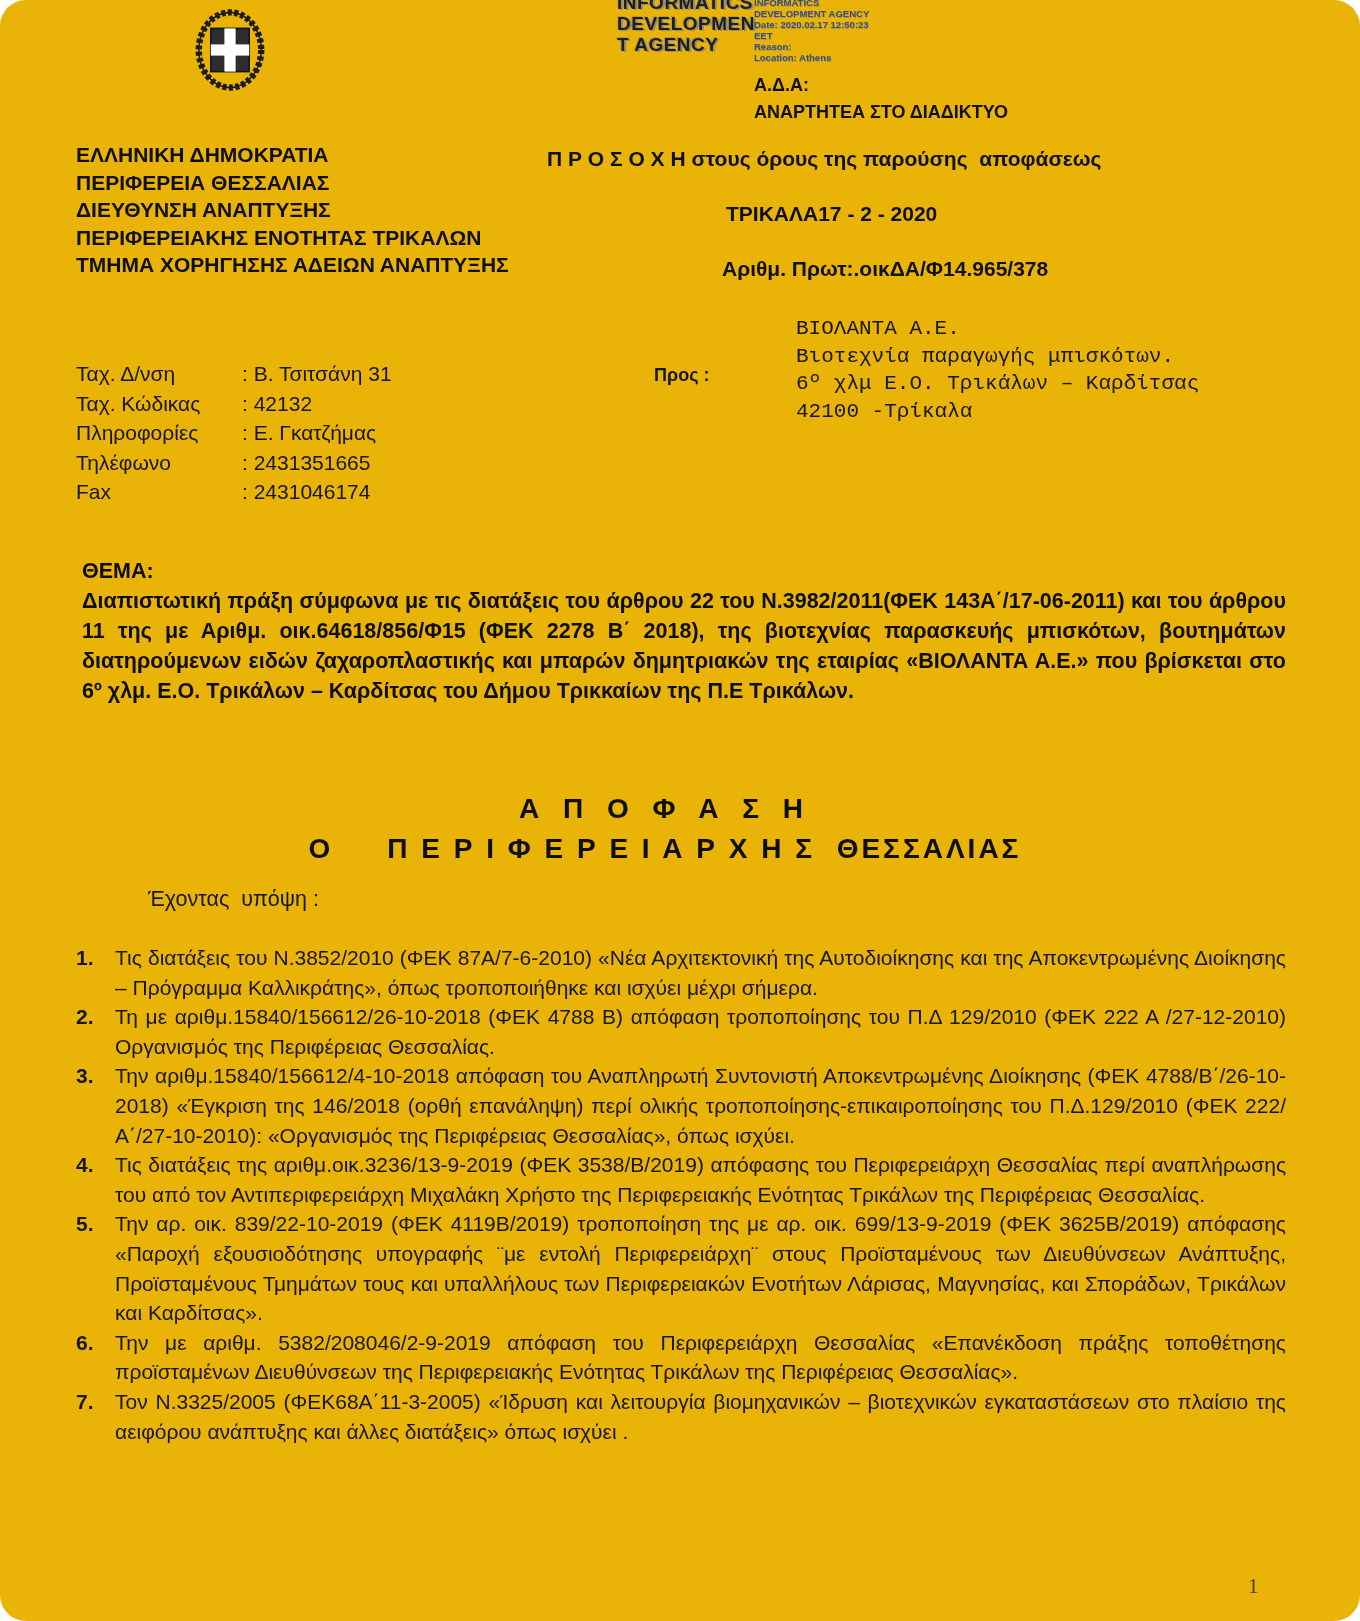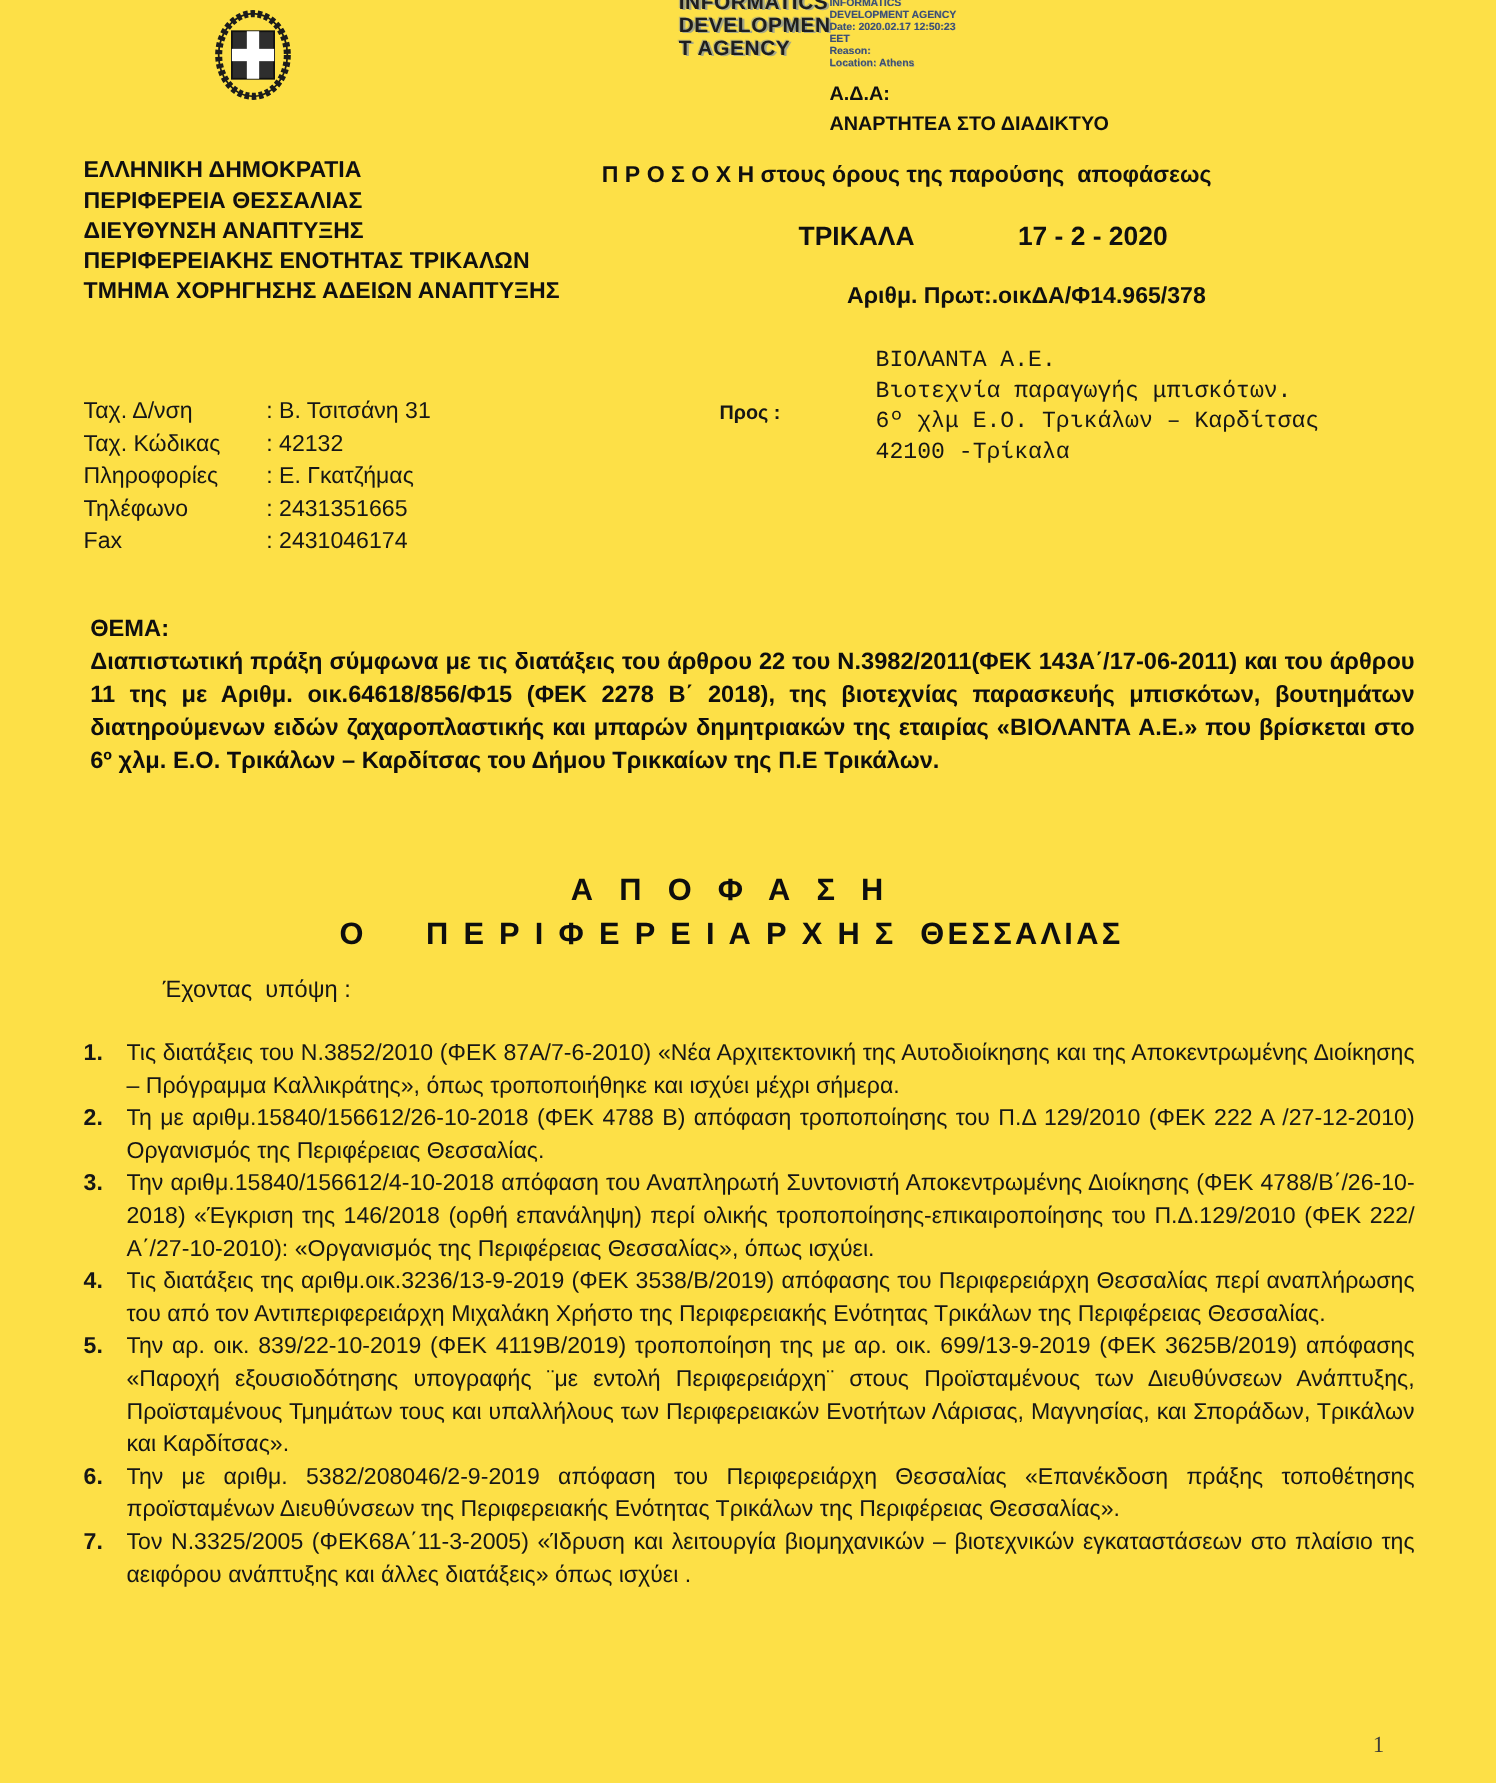--- a/index.html
+++ b/index.html
@@ -1,37 +1,37 @@
 <!DOCTYPE html>
 <html><head>
 <meta charset="utf-8">
 <style>
   html,body{margin:0;padding:0;background:#ffffff;}
   .page{
-    position:relative;width:1360px;height:1621px;background:#fde047;overflow:hidden;
-    font-family:"Liberation Sans",sans-serif;color:#161616;
+    position:relative;width:1360px;height:1621px;background:#eab308;overflow:hidden;
+    font-family:"Liberation Sans",sans-serif;color:#161616;border-radius:26px;
   }
   
   .coat{position:absolute;left:190px;top:4px;width:80px;height:92px;}
   
   .stamp-big{
     position:absolute;left:617px;top:-8px;width:160px;
     font-weight:bold;font-size:19px;line-height:21px;letter-spacing:.5px;color:#1e1e1e;
     text-shadow:2px 1px 0 rgba(60,100,215,.45),-1px -1px 0 rgba(60,100,215,.30);
   }
   .stamp-small{
     position:absolute;left:754px;top:-3px;width:220px;
     font-weight:bold;font-size:9.5px;line-height:11px;color:#3e5070;
     text-shadow:.5px .5px 0 rgba(60,100,215,.40);
   }
   .ada{position:absolute;left:754px;top:72px;font-weight:bold;font-size:18px;line-height:27px;color:#101010;}
   .agency{position:absolute;left:76px;top:141px;font-weight:bold;font-size:21px;line-height:27.6px;color:#101010;}
   .attention{position:absolute;left:547px;top:147px;font-weight:bold;font-size:21px;white-space:pre;color:#101010;}
-  .place-date{position:absolute;left:726px;top:202px;font-weight:bold;font-size:24px;display:flex;gap:94px;color:#101010;}
-  .protocol{position:absolute;left:722px;top:257px;font-weight:bold;font-size:21px;color:#101010;margin-left:48px;}
+  .place-date{position:absolute;left:726px;top:202px;font-weight:bold;font-size:21px;display:flex;color:#101010;}
+  .protocol{position:absolute;left:722px;top:257px;font-weight:bold;font-size:21px;color:#101010;}
   .contact{position:absolute;left:76px;top:359px;font-size:21px;line-height:29.6px;}
   .crow{display:flex;}
   .clabel{width:166px;flex:none;}
   .pros-label{position:absolute;left:654px;top:365px;font-weight:bold;font-size:18px;text-align:center;}
   .recipient{position:absolute;left:796px;top:315px;font-size:21px;line-height:27.6px;font-family:Liberation Mono, monospace;}
   .subject{position:absolute;left:82px;top:556px;width:1204px;display:flex;font-weight:bold;font-size:21.5px;line-height:30px;color:#0e0e0e;flex-direction:column;}
   .subject-label{width:102px;flex:none;}
   .subject-text{flex:1;text-align:justify;}
   .decision-title{position:absolute;left:0;top:793px;width:1330px;text-align:center;font-weight:bold;font-size:28px;letter-spacing:8px;white-space:pre;color:#0e0e0e;}
   .decision-subtitle{position:absolute;left:0;top:833px;width:1330px;text-align:center;font-weight:bold;font-size:28px;letter-spacing:3px;white-space:pre;color:#0e0e0e;}

